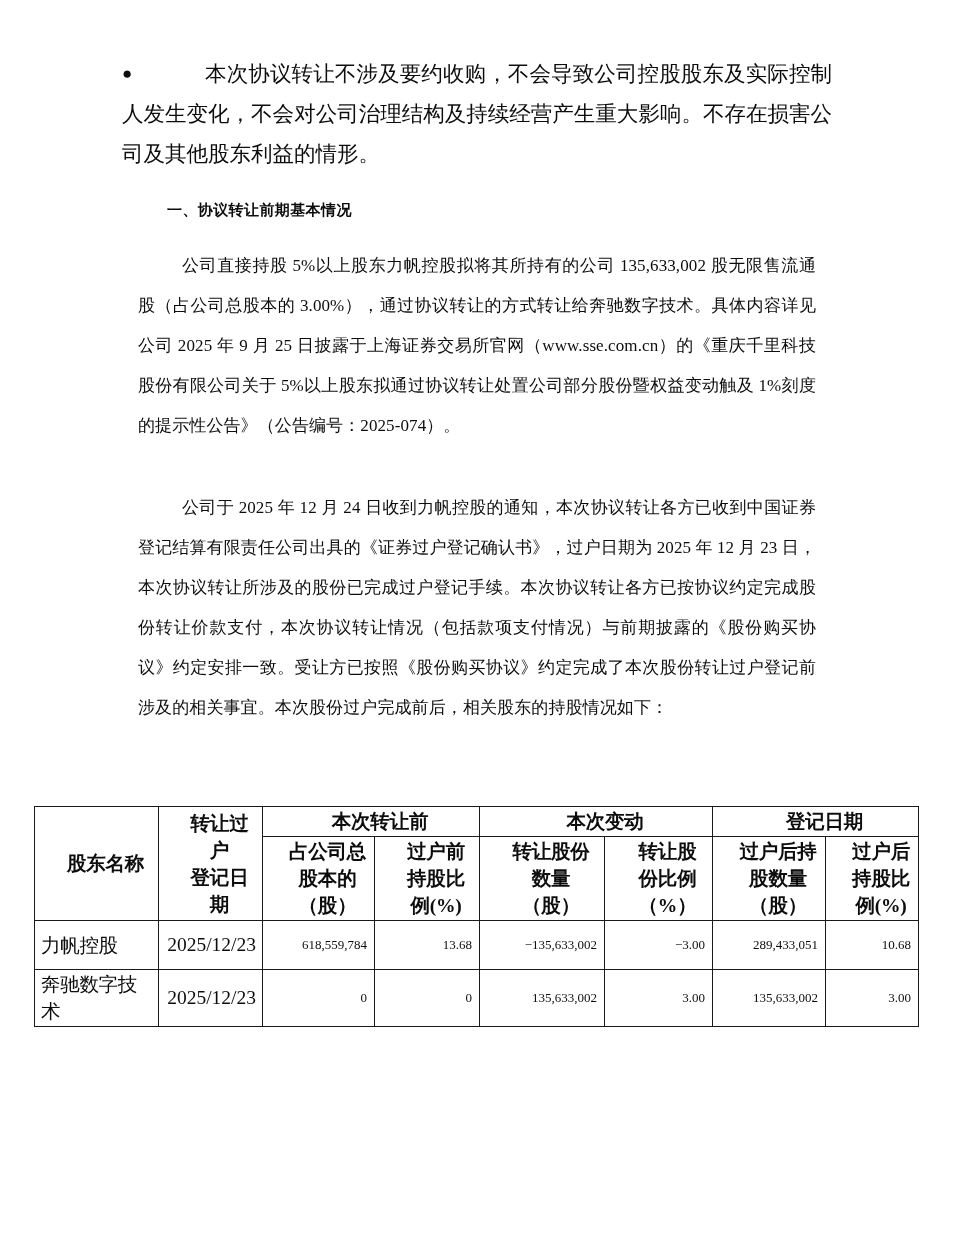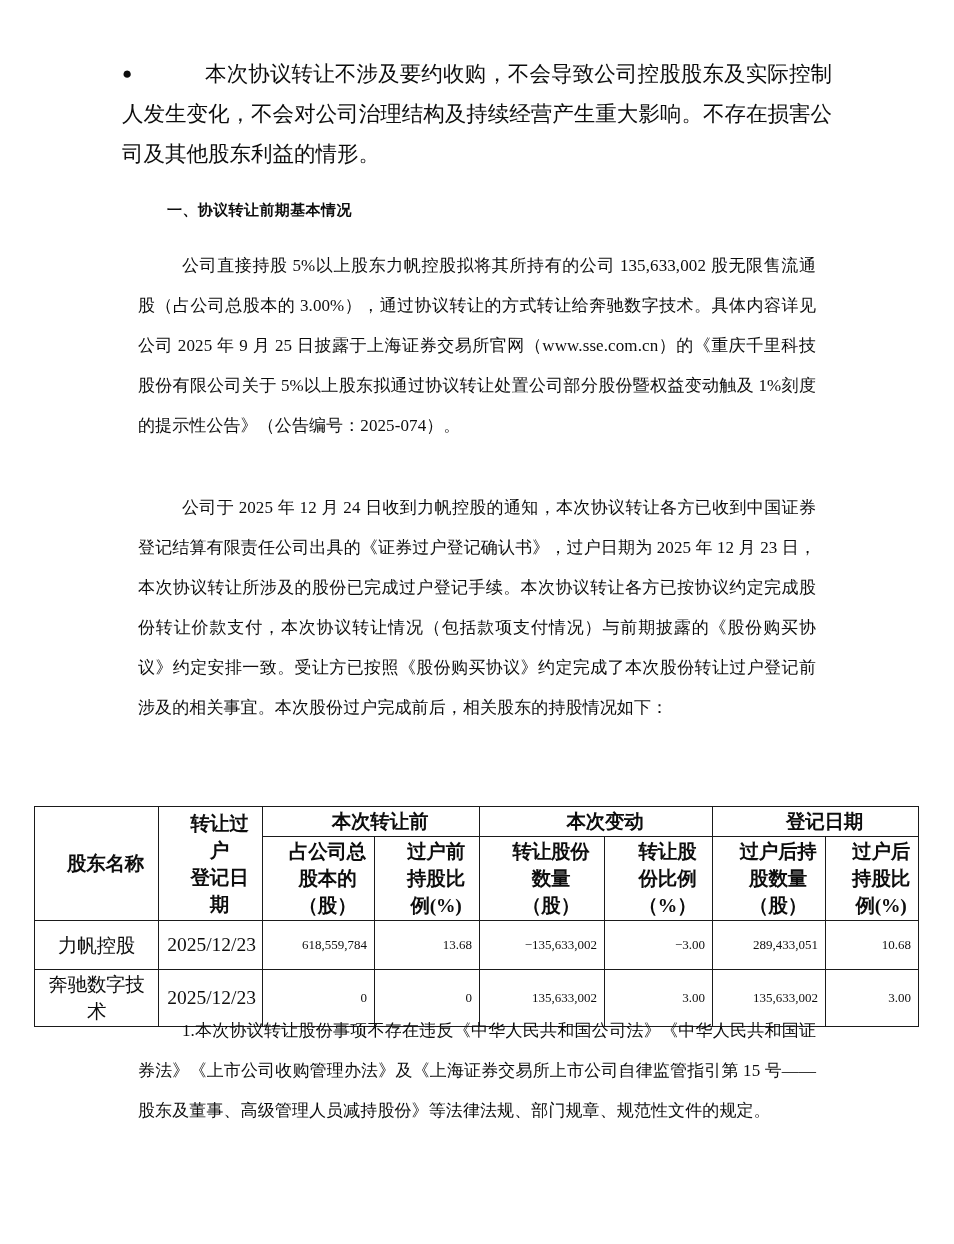--- a/index.html
+++ b/index.html
@@ -87,21 +87,21 @@
   }
   table.holdings th {
     font-weight: bold;
     text-align: center;
     line-height: 27px;
     font-size: 19.5px;
     letter-spacing: -0.2px;
     padding-left: 24px;
   }
   table.holdings td.name-cell {
-    text-align: center;
+    text-align: left;
     height: 46px;
     font-size: 19.5px;
     letter-spacing: -0.3px;
   }
   table.holdings td.date-cell {
     text-align: right;
     height: 46px;
     font-size: 19.5px;
   }
   table.holdings td.num {
@@ -187,16 +187,15 @@
           <td class="num">135,633,002</td>
           <td class="num">3.00</td>
           <td class="num">135,633,002</td>
           <td class="num">3.00</td>
         </tr>
       </tbody>
     </table>
   </div>
 
   <div class="body-col" style="top:995px;">
-    <p class="para">1.本次协议转让股份事项不存在违反《中华人民共和国公司法》《中华人民共和国证券法》《上市公司收购管理办法》及《上海证券交易所上市公司自律监管指引第 15 号——股东及董事、高级管理人员减持股份》等法律法规、部门规章、规范性文件的规定。</p>
   </div>
 
 </div>
 
 </body></html>

